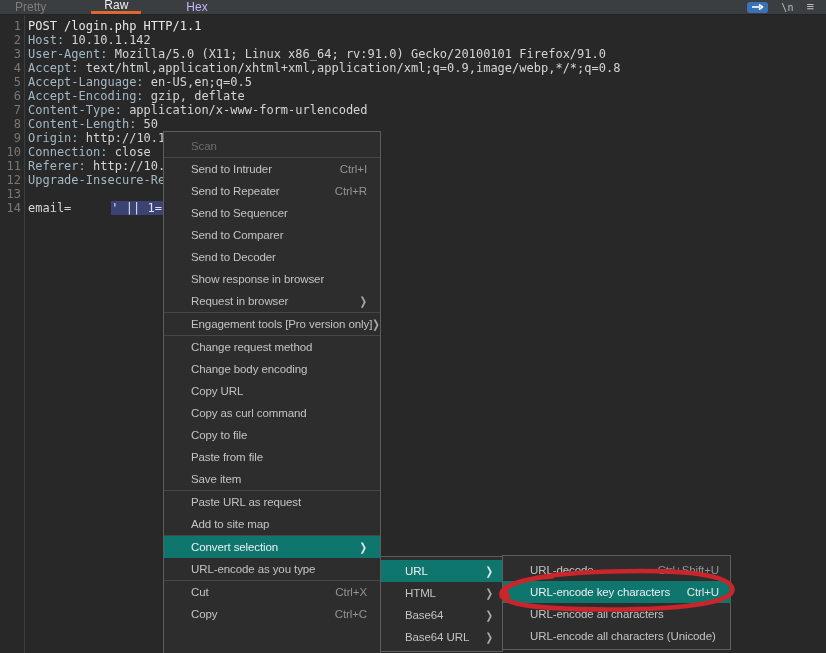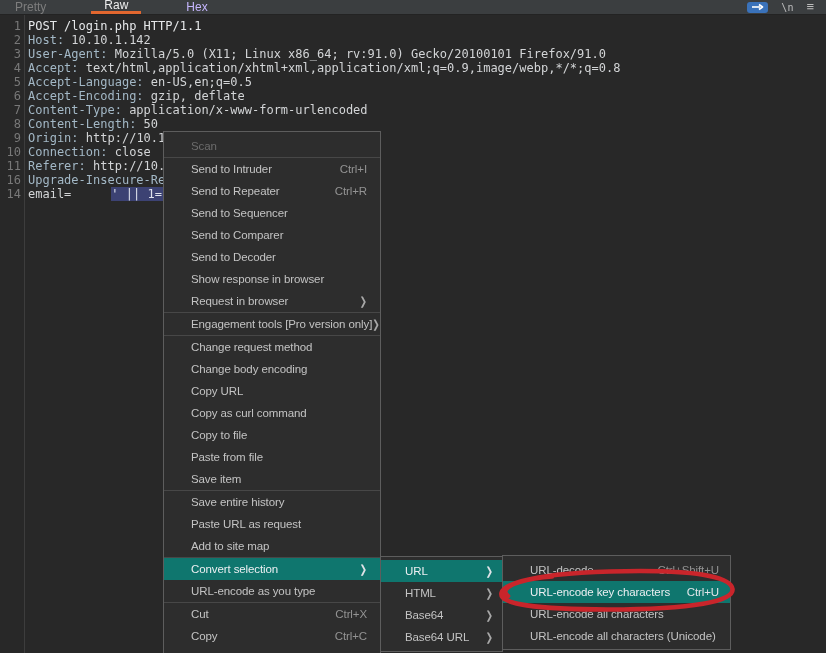--- a/index.html
+++ b/index.html
@@ -141,24 +141,28 @@
         <span class="ln">10</span>
         <span class="code"><span class="head">Connection:</span><span class="val"> close</span><span class="sel"></span></span>
       </div>
 
       <div class="cl">
         <span class="ln">11</span>
         <span class="code"><span class="head">Referer:</span><span class="val"> http://10.</span><span class="sel"></span></span>
       </div>
 
       <div class="cl">
-        <span class="ln">16</span>
+        <span class="ln">12</span>
         <span class="code"><span class="head">Upgrade-Insecure-Re</span><span class="val"></span><span class="sel"></span></span>
       </div>
 
+      <div class="cl">
+        <span class="ln">13</span>
+        <span class="code"><span class="head"></span><span class="val"></span><span class="sel"></span></span>
+      </div>
 
       <div class="cl">
         <span class="ln">14</span>
         <span class="code"><span class="head"></span><span class="val">email=</span><span class="sel">' || 1=1 -- -</span></span>
       </div>
     </div>
 
   <div class="menu main">
 
       <div class="mi disabled">
@@ -274,25 +278,20 @@
         <span class="mi-short"></span>
 
       </div>
 
       <div class="mi sep">
         
         
         
       </div>
 
-      <div class="mi">
-        <span class="mi-label">Save entire history</span>
-        <span class="mi-short"></span>
-
-      </div>
 
       <div class="mi">
         <span class="mi-label">Paste URL as request</span>
         <span class="mi-short"></span>
 
       </div>
 
       <div class="mi">
         <span class="mi-label">Add to site map</span>
         <span class="mi-short"></span>

